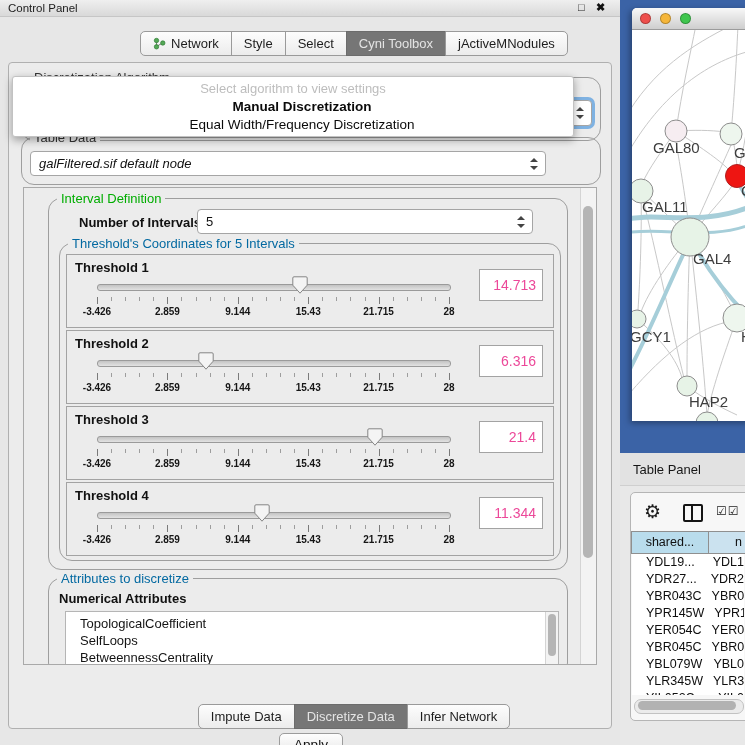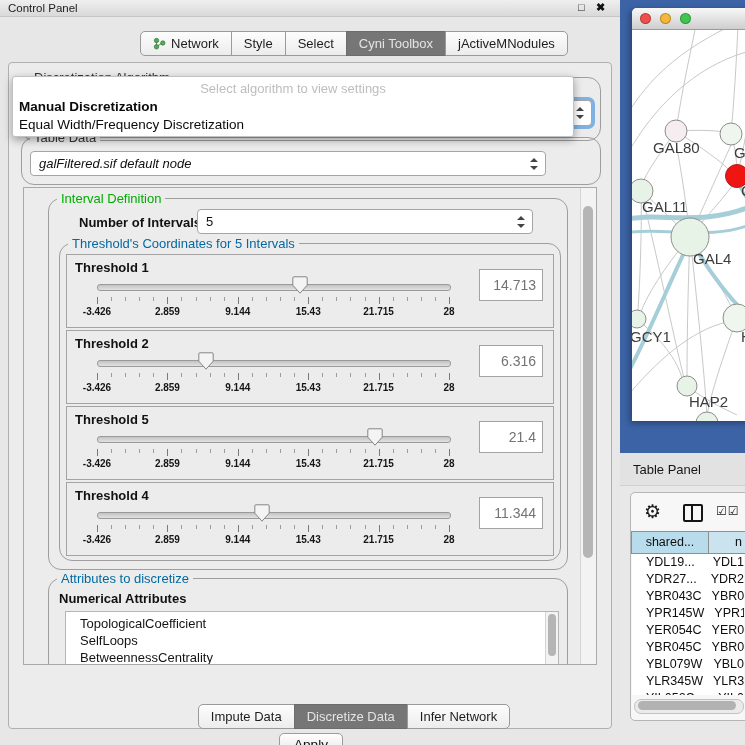--- a/index.html
+++ b/index.html
@@ -48,42 +48,42 @@
   .spin .up{top:0;border-bottom:4px solid #444;}
   .spin .dn{bottom:0;border-top:4px solid #444;}
 
   
   #algo-combo{left:8px;top:22px;width:562px;height:26px;box-shadow:0 0 0 3px #7fb2e2;}
 
   
   #algo-popup{left:12px;top:76px;width:560px;height:59px;background:#fff;z-index:30;
     border:1px solid #c2c2c2;border-radius:3px;box-shadow:0 3px 9px rgba(0,0,0,.35);}
   #algo-popup .placeholder{text-align:center;color:#bdbdbd;font-size:13px;padding-top:4px;height:17px;}
-  #algo-popup .opt{font-size:13.5px;color:#0a0a0a;line-height:18px;padding-left:6px;cursor:default;}
+  #algo-popup .opt{font-size:13.5px;color:#0a0a0a;line-height:18px;padding-left:18px;cursor:default;text-align:center;}
   #algo-popup .opt.bold{font-weight:bold;}
 
   
   #scrollpane{left:22px;top:186px;width:572px;height:476px;border:1px solid #a9a9a9;
     background:#ececec;overflow:hidden;}
   .vscroll{position:absolute;top:0;right:0;bottom:0;width:15px;background:#f3f3f3;border-left:1px solid #d4d4d4;}
   .vscroll .thumb{position:absolute;left:2px;width:10px;background:#b5b5b5;border-radius:5px;}
 
   
   .thr-row{position:relative;height:72px;border:1px solid #a3a3a3;background:#ececec;margin-bottom:2px;}
   .thr-label{position:absolute;left:8px;top:5px;font-weight:bold;font-size:13px;color:#111;}
   .track{position:absolute;left:30px;top:29px;width:352px;height:5px;border:1px solid #9a9a9a;
     border-radius:3px;background:linear-gradient(#c3c3c3,#e2e2e2);}
   .thumb-sl{position:absolute;top:21px;width:16px;height:18px;cursor:default;}
   .ticks{position:absolute;left:30px;top:42px;width:352px;height:8px;}
   .tick{position:absolute;top:0;width:1px;height:4px;background:#9d9d9d;}
   .tick.major{height:7px;background:#7a7a7a;}
   .scale-labels{position:absolute;left:30px;top:51px;width:352px;height:12px;}
   .scale-labels span{position:absolute;transform:translateX(-50%);font-size:10px;font-weight:bold;color:#161616;white-space:nowrap;}
   .thr-value{position:absolute;right:10px;top:14px;width:54px;height:28px;border:1px solid #a3a3a3;
-    background:#fff;font-family:"Liberation Sans",sans-serif;font-size:14px;color:#737373;text-align:right;padding-right:6px;}
+    background:#fff;font-family:"Liberation Sans",sans-serif;font-size:14px;color:#ec4899;text-align:right;padding-right:6px;}
 
   
   .attr-item{font-size:13px;color:#141414;line-height:17px;padding-left:14px;cursor:default;}
 
   
   #apply-btn{left:270px;top:670px;width:62px;height:23px;border:1px solid #9c9c9c;border-radius:5px;
     background:linear-gradient(#fefefe,#e4e4e4);font-size:13.5px;color:#111;text-align:center;line-height:22px;cursor:default;}
 
   
   #desktop{left:620px;top:0;width:125px;height:453px;background:#3b63a6;}
@@ -278,21 +278,21 @@
                 <span style="left: 20%;">2.859</span>
                 <span style="left: 40%;">9.144</span>
                 <span style="left: 60%;">15.43</span>
                 <span style="left: 80%;">21.715</span>
                 <span style="left: 100%;">28</span>
               </div>
     <input class="thr-value" readonly="" value="6.316" style="">
   </div>
 
   <div class="thr-row">
-    <div class="thr-label">Threshold 5</div>
+    <div class="thr-label">Threshold 3</div>
     <div class="track"></div>
     <svg class="thumb-sl" width="16" height="18" viewBox="0 0 16 18" style="left: 300.074px;">
       <path d="M2,0.8 h12 a1.2,1.2 0 0 1 1.2,1.2 v7.2 l-7.2,8 l-7.2,-8 v-7.2 a1.2,1.2 0 0 1 1.2,-1.2 z" fill="#f4f4f4" stroke="#858585" stroke-width="1"></path>
     </svg>
     <div class="ticks">
                 <div class="tick major" style="left: 0%;"></div>
                 <div class="tick" style="left: 4%;"></div>
                 <div class="tick" style="left: 8%;"></div>
                 <div class="tick" style="left: 12%;"></div>
                 <div class="tick" style="left: 16%;"></div>

